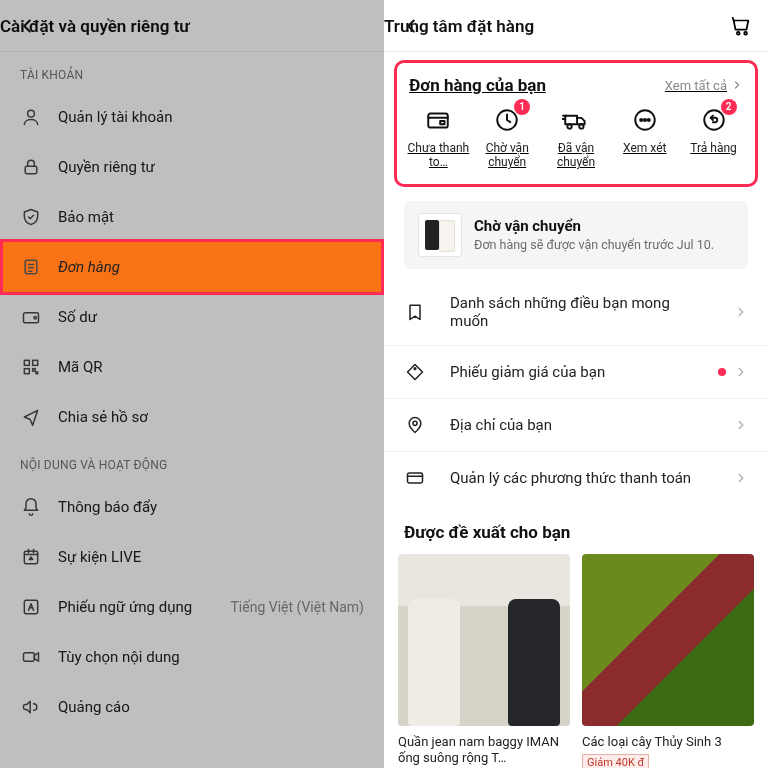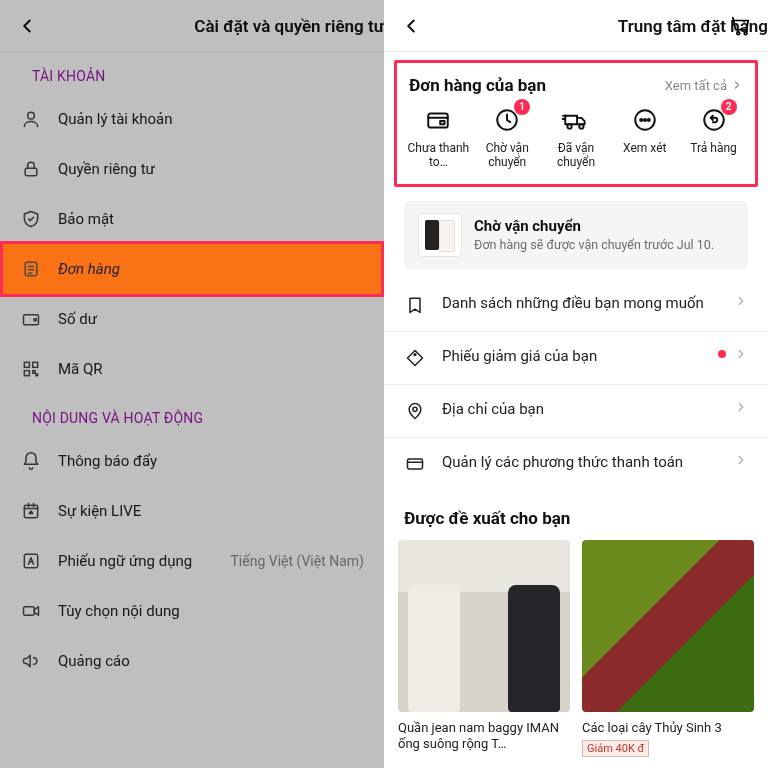--- a/index.html
+++ b/index.html
@@ -6,57 +6,57 @@
   body { width: 768px; height: 768px; overflow: hidden; background: #fff; }
   .app { display: flex; width: 768px; height: 768px; }
   .col { position: relative; width: 50%; height: 100%; overflow: hidden; }
 
   
   .left { background: #fff; }
   .left .dim { position: absolute; inset: 0; background: rgba(0,0,0,0.25); pointer-events: none; z-index: 5; }
 
   .hdr { height: 52px; display: flex; align-items: center; padding: 0 14px; border-bottom: 1px solid #eceaea; background: #fff; position: relative; }
   .hdr .back { width: 26px; height: 26px; display: flex; align-items: center; justify-content: center; color: #111; }
-  .hdr .title { position: absolute; left: 0; right: 0; text-align: right; font-size: 17px; font-weight: 600; color: #111; pointer-events: none; }
-
-  .section-label { font-size: 14px; color: #a21caf; letter-spacing: .2px; padding: 16px 32px 10px; text-transform: uppercase; }
+  .hdr .title { position: absolute; left: 0; right: 0; text-align: left; font-size: 17px; font-weight: 600; color: #111; pointer-events: none; }
+
+  .section-label { font-size: 12px; color: #737373; letter-spacing: .2px; padding: 16px 20px 10px; text-transform: uppercase; }
 
   .item { display: flex; align-items: center; gap: 16px; padding: 14px 20px; background: #fff; }
   .item .icn { width: 22px; height: 22px; display: flex; align-items: center; justify-content: center; color: #4a4a4a; flex: 0 0 22px; }
   .item .label { font-size: 15px; color: #222; text-align: right; }
   .item .meta { margin-left: auto; font-size: 14px; color: #8a8a8a; }
 
   .item.highlight { position: relative; z-index: 10; background: #f97316; font-style: italic; }
   .item.highlight::after { content:""; position:absolute; inset:-3px 0 -3px 0; border:3px solid #fe2c55; pointer-events:none; }
 
   
   .right { background: #fff; }
 
   .right .hdr .cart { margin-left: auto; width: 26px; height: 26px; display:flex; align-items:center; justify-content:center; }
 
-  .orders-card { margin: 8px 10px 0; background:#fff; border:3px solid #fe2c55; border-radius:2px; padding:12px 8px 14px; }
+  .orders-card { margin: 8px 10px 0; background:#fff; border:3px solid #fe2c55; border-radius:10px; padding:12px 8px 14px;text-decoration:underline; }
   .orders-head { display:flex; align-items:center; justify-content:space-between; padding: 0 4px 10px; }
   .orders-head .ttl { font-size: 17px; font-weight: 700; color:#111; }
   .orders-head .all { font-size: 13px; color:#8a8a8a; display:flex; align-items:center; gap:4px; }
 
   .orders-row { display:flex; justify-content:space-between; gap:2px; }
   .ostat { flex:1 1 0; min-width:0; display:flex; flex-direction:column; align-items:center; gap:6px; }
   .ostat .oicon { position:relative; width:30px; height:30px; display:flex; align-items:center; justify-content:center; color:#111; }
   .ostat .oicon .badge { position:absolute; top:-6px; right:-8px; min-width:16px; height:16px; padding:0 4px; border-radius:8px; background:#fe2c55; color:#fff; font-size:10px; line-height:16px; text-align:center; font-weight:600; }
   .ostat .olabel { font-size:12px; color:#222; text-align:center; line-height:1.2; min-height:28px; display:flex; align-items:flex-start; justify-content:center; }
 
   .ship-card { margin: 14px 20px 0; background:#f5f5f4; border-radius:6px; padding:12px 14px; display:flex; gap:12px; align-items:center; }
   .ship-thumb { width:44px; height:44px; border-radius:4px; background:#fff; border:1px solid #e6e4e2; position:relative; overflow:hidden; flex:0 0 44px; }
   .ship-thumb::before { content:""; position:absolute; left:6px; top:6px; width:14px; height:30px; background:#222; border-radius:2px; }
   .ship-thumb::after { content:""; position:absolute; right:6px; top:6px; width:14px; height:30px; background:#f7f3ee; border:1px solid #e6e2da; border-radius:2px; }
   .ship-text .s1 { font-size:15px; font-weight:700; color:#111; }
   .ship-text .s2 { font-size:12.5px; color:#6c6c6c; margin-top:2px; }
 
   .linklist { margin-top: 10px; }
-  .linkrow { display:flex; align-items:flex-start; gap:16px; padding:15px 20px; border-top:1px solid #f0efee; }
+  .linkrow { display:flex; align-items:center; gap:24px; padding:15px 20px; border-top:1px solid #f0efee; }
   .linkrow:first-child { border-top:none; }
   .linkrow .licn { width:22px; height:22px; display:flex; align-items:center; justify-content:center; color:#222; flex:0 0 22px; }
   .linkrow .ltxt { font-size:15px; color:#222; }
   .linkrow .chev { margin-left:auto; color:#b0b0b0; display:flex; align-items:center; gap:8px; }
   .linkrow .dot { width:8px; height:8px; border-radius:50%; background:#fe2c55; }
 
   .reco-title { font-size:17px; font-weight:700; color:#111; padding: 18px 20px 12px; }
   .reco-row { display:flex; gap:12px; padding:0 14px; }
   .reco { flex:1 1 0; }
   .reco .thumb { width:100%; aspect-ratio: 1/1; border-radius:4px; background:#ccc; position:relative; overflow:hidden; }
@@ -144,20 +144,28 @@
             <rect x="4" y="4" width="6" height="6"></rect>
             <rect x="14" y="4" width="6" height="6"></rect>
             <rect x="4" y="14" width="6" height="6"></rect>
             <rect x="14" y="14" width="3" height="3"></rect>
             <rect x="18" y="18" width="2" height="2"></rect>
           </svg>
       </span>
       <span class="label">Mã QR</span>
     </div>
 
+    <div class="item">
+      <span class="icn">
+        <svg width="20" height="20" viewBox="0 0 24 24" fill="none" stroke="currentColor" stroke-width="1.8" stroke-linecap="round" stroke-linejoin="round">
+            <path d="M4 12l16-8-6 18-3-7-7-3z"></path>
+          </svg>
+      </span>
+      <span class="label">Chia sẻ hồ sơ</span>
+    </div>
 
     <div class="section-label">NỘI DUNG VÀ HOẠT ĐỘNG</div>
 
     <div class="item">
       <span class="icn">
         <svg width="20" height="20" viewBox="0 0 24 24" fill="none" stroke="currentColor" stroke-width="1.8" stroke-linecap="round" stroke-linejoin="round">
             <path d="M6 8a6 6 0 0 1 12 0v5l2 3H4l2-3V8z"></path>
             <path d="M10 20a2 2 0 0 0 4 0"></path>
           </svg>
       </span>

